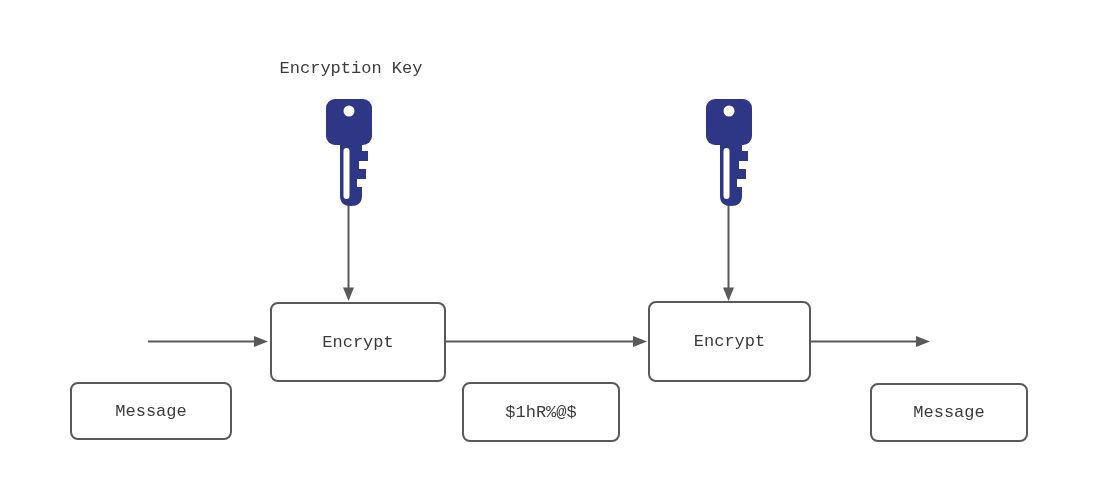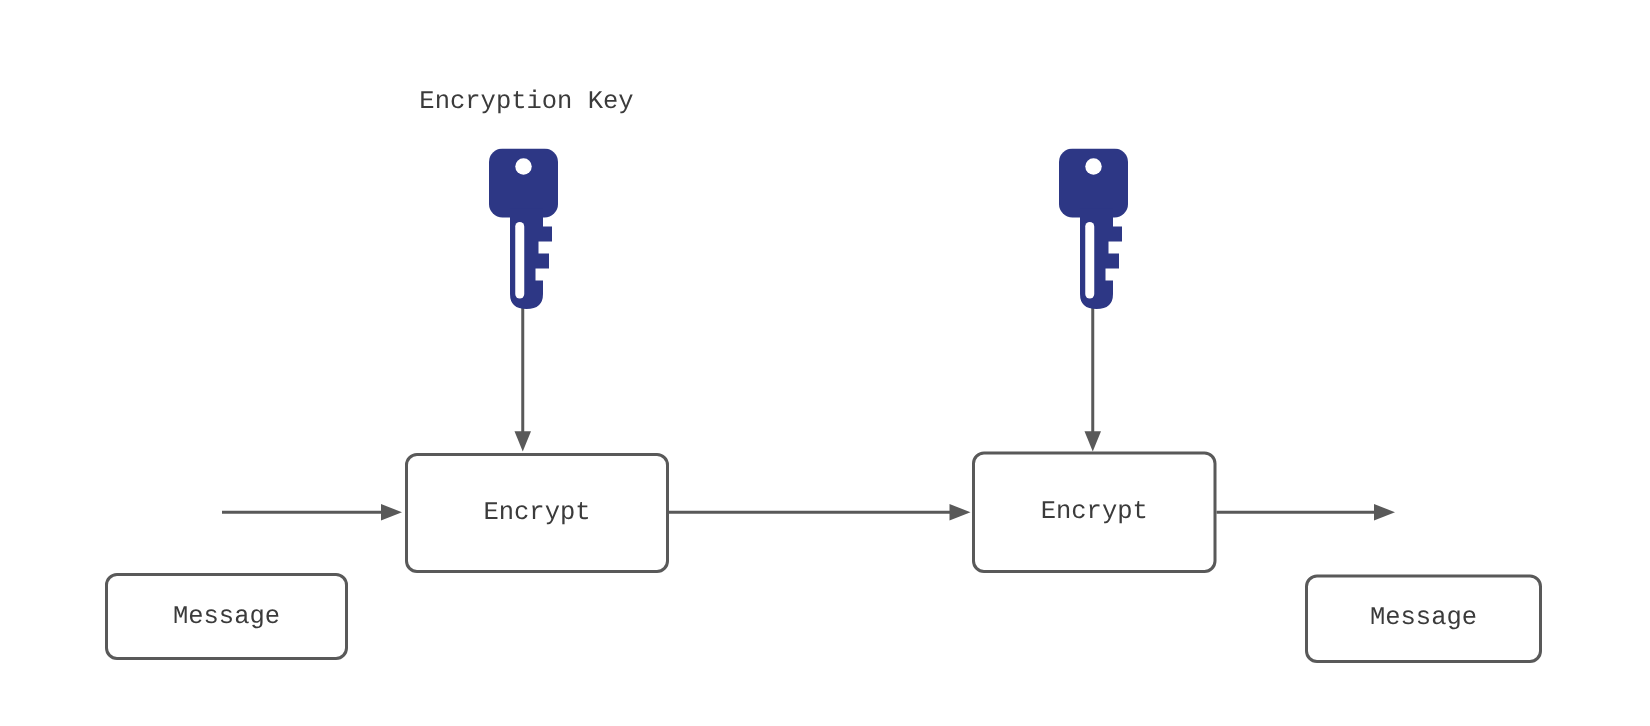--- a/index.html
+++ b/index.html
@@ -102,18 +102,21 @@
   </div>
 
   <div class="node-box" style="left:648px; top:301px; width:163px; height:81px;">
     <span class="box-text">Encrypt</span>
   </div>
 
   <div class="node-box" style="left:70px; top:382px; width:162px; height:58px;">
     <span class="box-text">Message</span>
   </div>
 
+  <div class="node-box" style="left:462px; top:382px; width:158px; height:60px;">
+    <span class="box-text">$1hR%@$</span>
+  </div>
 
   <div class="node-box" style="left:870px; top:383px; width:158px; height:59px;">
     <span class="box-text">Message</span>
   </div>
 
 </div>
 
 </body></html>

